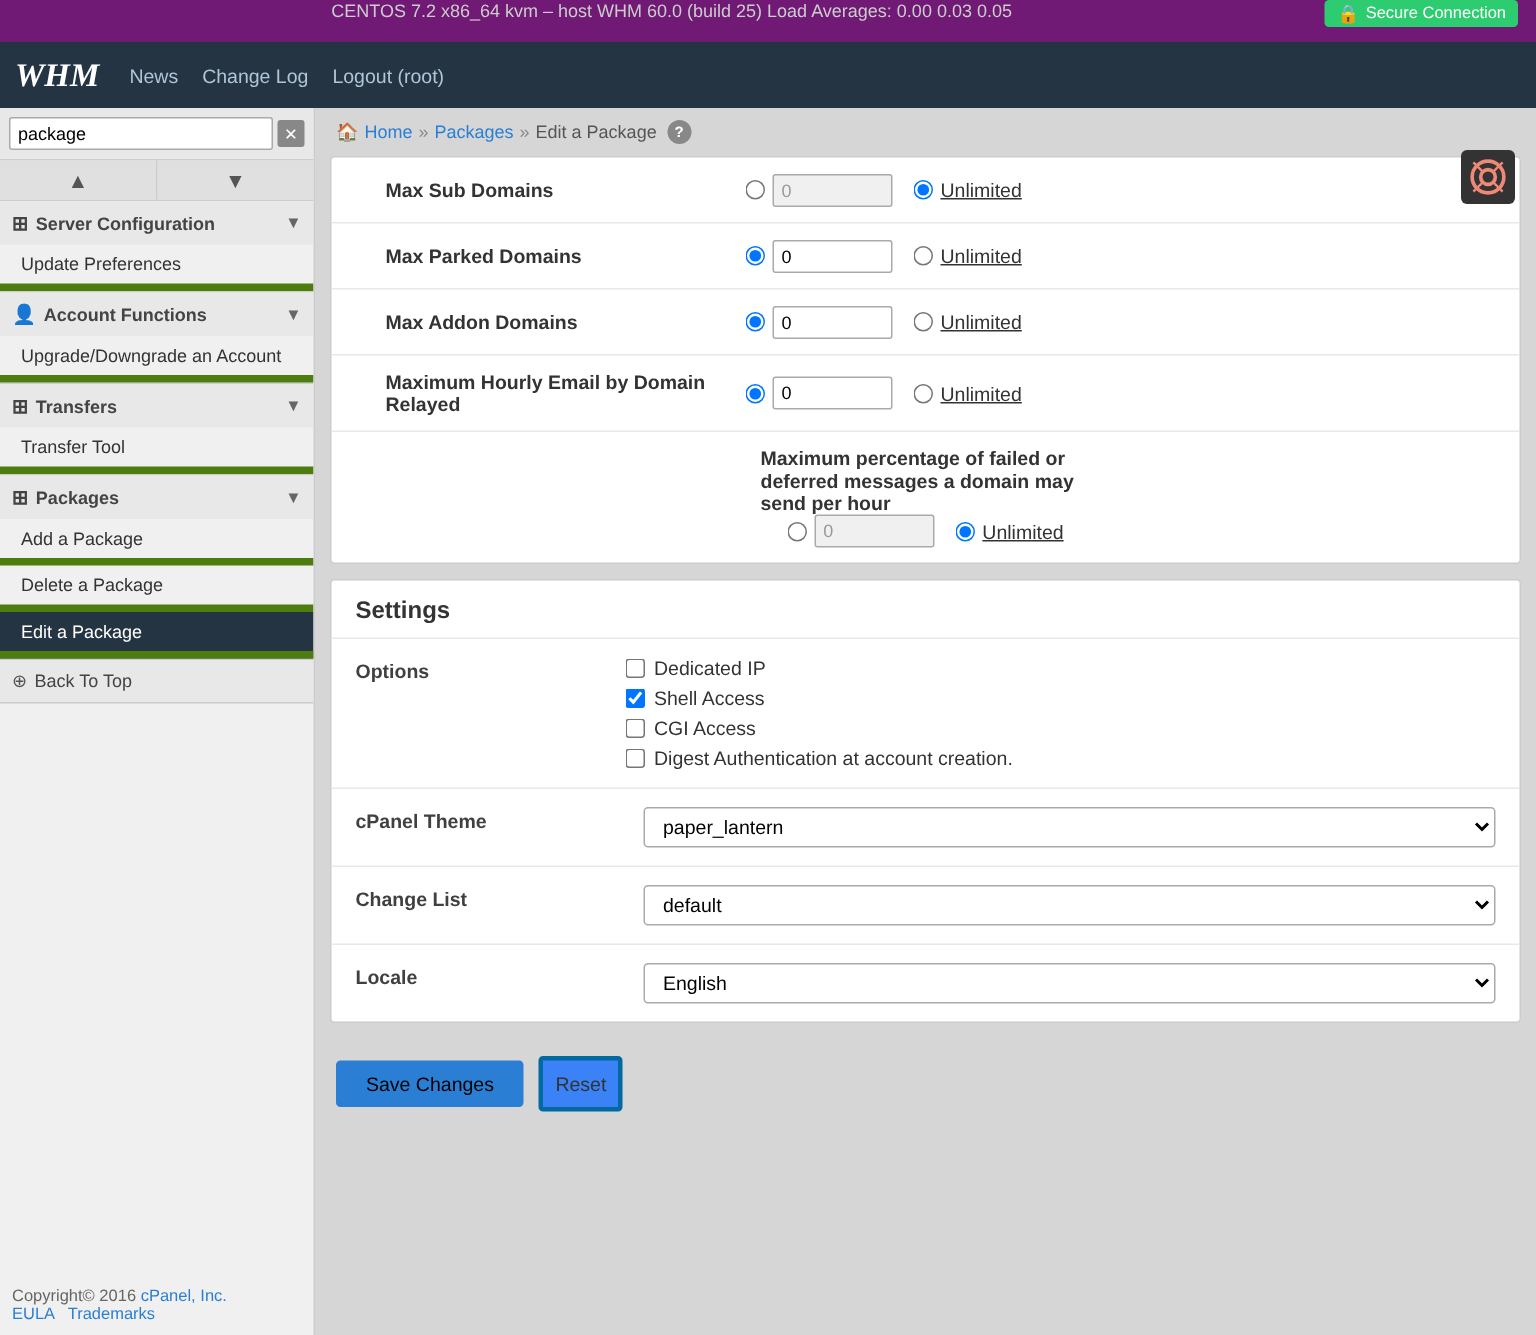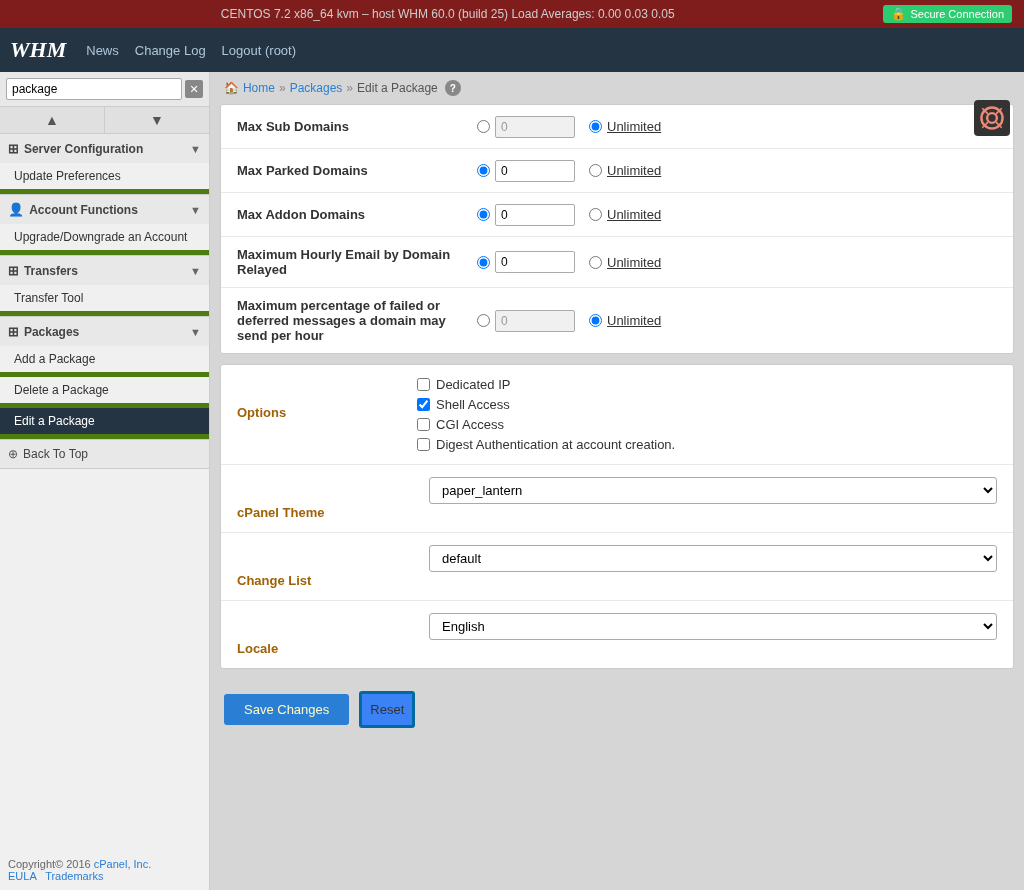--- a/index.html
+++ b/index.html
@@ -1,23 +1,23 @@
 <!DOCTYPE html>
 <html><head>
   <meta charset="utf-8">
   <style>
     * { box-sizing: border-box; margin: 0; padding: 0; }
     body { font-family: Arial, sans-serif; font-size: 13px; background: #d0d0d0; color: #333; height: 890px; overflow: hidden; display: flex; flex-direction: column; }
 
     
     .top-bar {
-      background: #7f1d1d;
+      background: #701a75;
       color: #ccc;
       display: flex;
-      align-items: center;
+      align-items: flex-start;
       padding: 0 12px;
       height: 28px;
       font-size: 12px;
       flex-shrink: 0;
     }
     .top-bar .server-info { flex: 1; text-align: center; }
     .top-bar .secure-conn {
       background: #2ecc71;
       color: #fff;
       padding: 2px 8px;
@@ -202,27 +202,28 @@
       border-radius: 3px;
       margin: 0 10px 10px 10px;
     }
     .panel-row {
       display: flex;
       align-items: center;
       padding: 10px 16px;
       border-bottom: 1px solid #e8e8e8;
       min-height: 44px;
     }
-    .panel-row:last-child { border-bottom: none; }
+    .panel-row:last-child { border-bottom: none; flex-direction: column; }
     .panel-label {
       width: 240px;
       font-size: 13px;
       font-weight: bold;
       color: #333;
       flex-shrink: 0;
+      margin-left: 20px;
     }
     .panel-controls {
       display: flex;
       align-items: center;
       gap: 14px;
       flex: 1;
     }
     .radio-with-input {
       display: flex;
       align-items: center;
@@ -268,24 +269,23 @@
       align-items: flex-start;
       padding: 12px 16px;
       border-bottom: 1px solid #e8e8e8;
       min-height: 44px;
     }
     .settings-row:last-child { border-bottom: none; }
     .settings-label {
       width: 180px;
       font-size: 13px;
       font-weight: bold;
-      color: #a16207;
+      color: #404040;
       flex-shrink: 0;
       padding-top: 2px;
-      margin-top: 26px;
     }
     .settings-control {
       flex: 1;
       display: flex;
       flex-direction: column;
       gap: 5px;
     }
     .checkbox-row {
       display: flex;
       align-items: center;
@@ -309,21 +309,21 @@
 
     
     .action-bar {
       padding: 12px 14px;
       display: flex;
       gap: 10px;
       align-items: center;
     }
     .btn-save {
       background: #2a7fd4;
-      color: #fef9c3;
+      color: #000000;
       border: none;
       padding: 8px 20px;
       border-radius: 3px;
       font-size: 13px;
       cursor: pointer;
     }
     .btn-reset {
       background: #3b82f6;
       color: #333;
       border: 3px solid #0369a1;
@@ -525,20 +525,21 @@
           <label class="radio-label">
             <input type="radio" name="maxfailedpct" checked="" style="">
             <span>Unlimited</span>
           </label>
         </div>
       </div>
 
     </div>
 
     <div class="settings-panel">
+      <div class="settings-panel-title">Settings</div>
 
       <div class="settings-row">
         <div class="settings-label">Options</div>
         <div class="settings-control">
           <label class="checkbox-row">
             <input type="checkbox" style="">
             <span>Dedicated IP</span>
           </label>
           <label class="checkbox-row">
             <input type="checkbox" checked="" style="">

